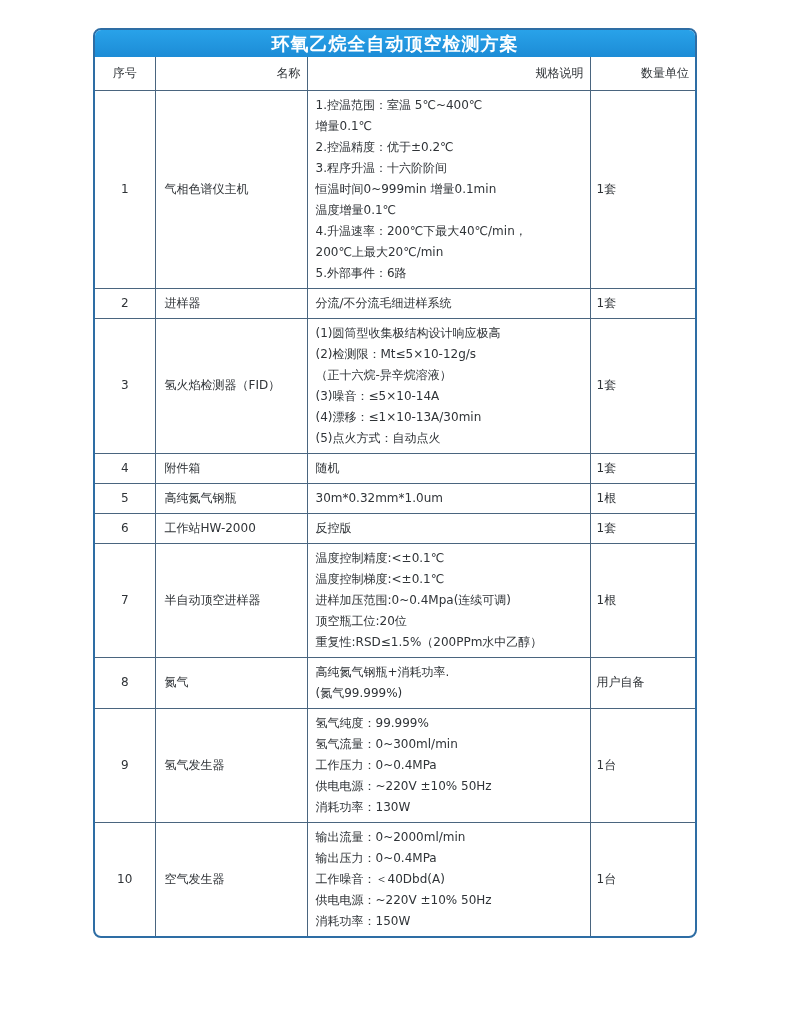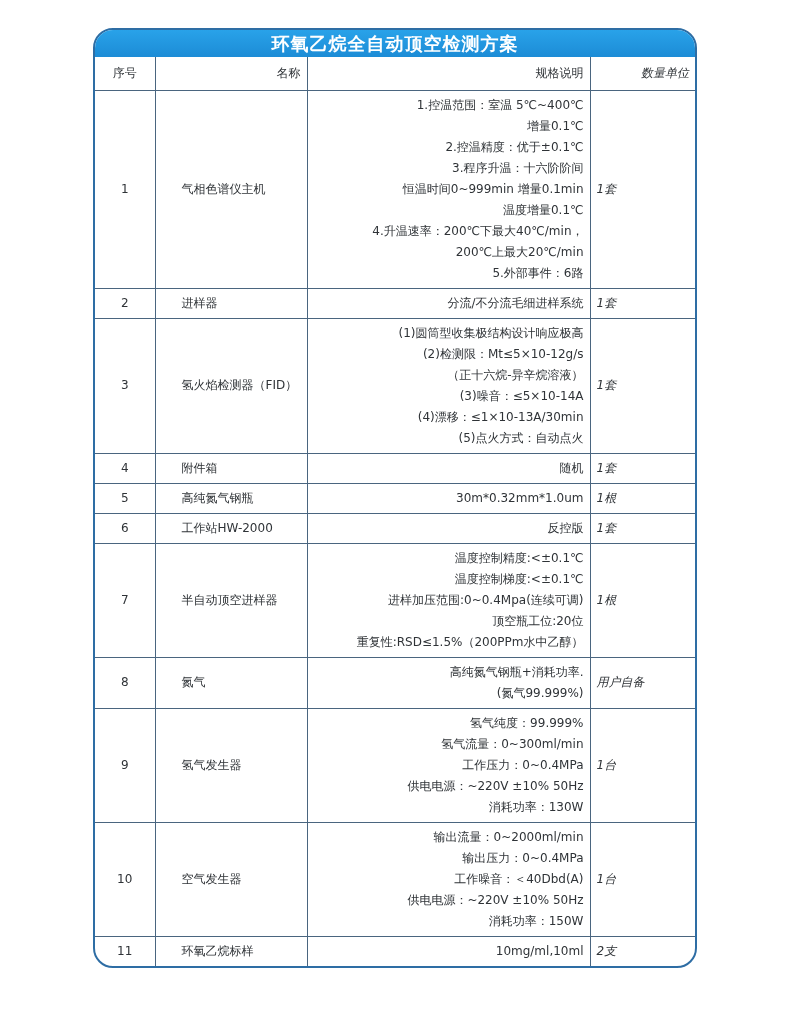--- a/index.html
+++ b/index.html
@@ -14,21 +14,21 @@
   html,body{
     width:790px;height:1020px;
     background:#FFFFFF;
     font-family:"DejaVu Sans","Liberation Sans",sans-serif;
     color:var(--text-color);
   }
   .sheet{
     width:604px;
     margin:28px auto 0 auto;
     border:2px solid var(--outer-border);
-    border-radius:20px;
+    border-radius:8px;
     overflow:hidden;
     background:#FFFFFF;
   }
   .title-bar{
     height:27px;
     background:linear-gradient(180deg,var(--header-blue-top),var(--header-blue-bottom));
     color:var(--title-text);
     font-size:18px;
     font-weight:bold;
     text-align:center;
@@ -55,28 +55,28 @@
     height:33px;
     text-align:right;
     padding:4px 6px 4px 10px;
   }
   thead th.center, td.no{
     text-align:center;
     padding-left:2px;
     padding-right:2px;
   }
   td{padding:4px 6px;}
-  td.name{padding-left:26px;}
+  td.name{padding-left:9px;}
   td.spec-cell{padding-left:8px;}
   td.qty{}
   td.no{padding-left:2px;}
-  .spec-line{white-space:normal;text-align:right;}
+  .spec-line{white-space:normal;}
   
   table.spec tr th:first-child, table.spec tr td:first-child{border-left:none;}
-  table.spec tr th:last-child, table.spec tr td:last-child{border-right:none;font-style:italic;}
+  table.spec tr th:last-child, table.spec tr td:last-child{border-right:none;}
   table.spec thead tr th{border-top:none;}
   table.spec tbody tr:last-child td{border-bottom:none;}
 </style>
 </head>
 <body>
 
 <div class="sheet">
   <div class="title-bar">环氧乙烷全自动顶空检测方案</div>
 
   <table class="spec">
@@ -94,21 +94,21 @@
         <th>数量单位</th>
       </tr>
     </thead>
     <tbody>
         <tr>
           <td class="no">1</td>
           <td class="name">气相色谱仪主机</td>
           <td class="spec-cell">
             <div class="spec-line">1.控温范围：室温 5℃~400℃</div>
             <div class="spec-line">增量0.1℃</div>
-            <div class="spec-line">2.控温精度：优于±0.1℃</div>
+            <div class="spec-line">2.控温精度：优于±0.2℃</div>
             <div class="spec-line">3.程序升温：十六阶阶间</div>
             <div class="spec-line">恒温时间0~999min 增量0.1min</div>
             <div class="spec-line">温度增量0.1℃</div>
             <div class="spec-line">4.升温速率：200℃下最大40℃/min，</div>
             <div class="spec-line">200℃上最大20℃/min</div>
             <div class="spec-line">5.外部事件：6路</div>
           </td>
           <td class="qty">1套</td>
         </tr>
         <tr>
@@ -194,23 +194,15 @@
           <td class="name">空气发生器</td>
           <td class="spec-cell">
             <div class="spec-line">输出流量：0~2000ml/min</div>
             <div class="spec-line">输出压力：0~0.4MPa</div>
             <div class="spec-line">工作噪音：＜40Dbd(A)</div>
             <div class="spec-line">供电电源：~220V ±10% 50Hz</div>
             <div class="spec-line">消耗功率：150W</div>
           </td>
           <td class="qty">1台</td>
         </tr>
-        <tr>
-          <td class="no">11</td>
-          <td class="name">环氧乙烷标样</td>
-          <td class="spec-cell">
-            <div class="spec-line">10mg/ml,10ml</div>
-          </td>
-          <td class="qty">2支</td>
-        </tr>
       </tbody>
   </table>
 </div>
 
 </body></html>

